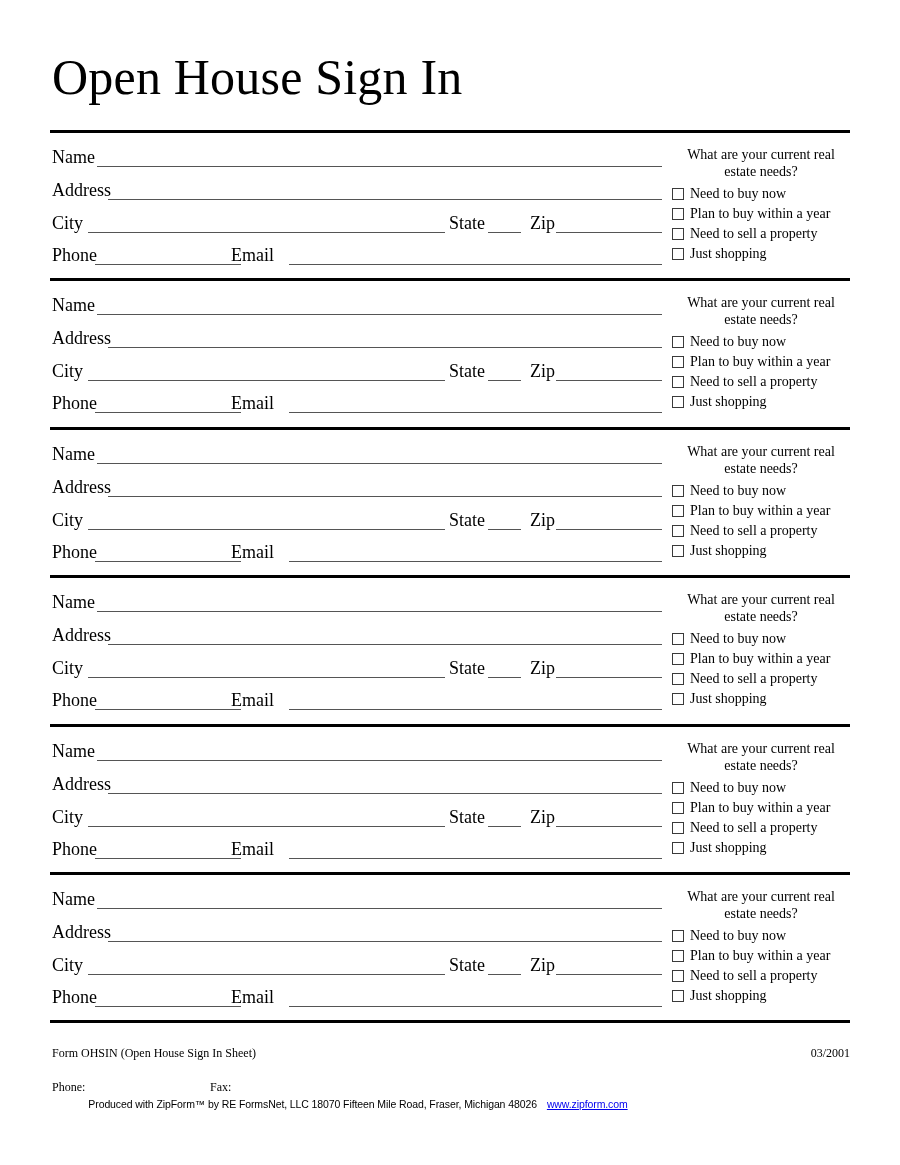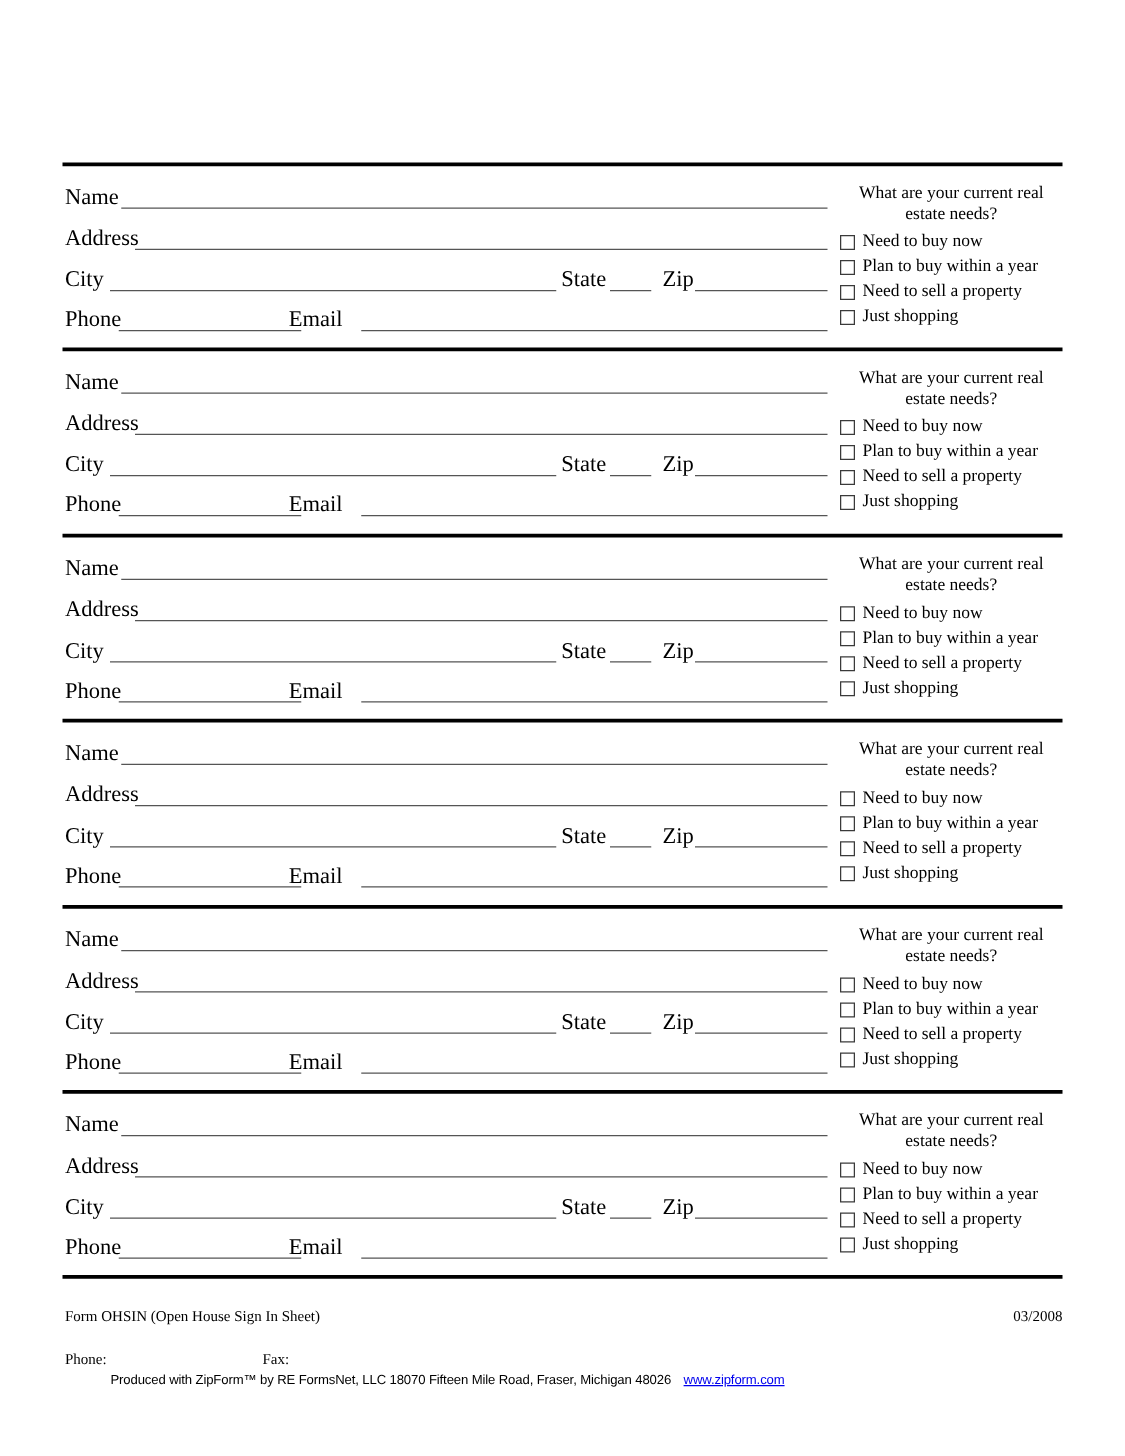--- a/index.html
+++ b/index.html
@@ -170,20 +170,21 @@
   .footer-produced .zip-url {
     text-decoration: underline;
     margin-left: 10px;
   }
 </style>
 </head>
 <body>
 
 <div class="page">
 
+  <div class="title">Open House Sign In</div>
 
   <div id="blocks-container">
       <div class="rule" style="top: 130px;"></div>
       <div class="block" style="top: 130px;">
         <div class="lbl lbl-name row-name">Name</div>
         <div class="lbl lbl-addr row-addr">Address</div>
         <div class="lbl lbl-city row-city">City</div>
         <div class="lbl lbl-state row-city">State</div>
         <div class="lbl lbl-zip row-city">Zip</div>
         <div class="lbl lbl-phone row-phone">Phone</div>
@@ -404,20 +405,20 @@
               <div class="cbox"></div>
               <span class="needs-label">Just shopping</span>
             </div>
           </div>
         </div>
       </div>
       <div class="rule" style="top: 1020px;"></div>
     </div>
 
   <div class="footer-form">Form OHSIN (Open House Sign In Sheet)</div>
-  <div class="footer-date">03/2008</div>
+  <div class="footer-date">03/2001</div>
   <div class="footer-phone">Phone:</div>
   <div class="footer-fax">Fax:</div>
   <div class="footer-produced">
     <span>Produced with ZipForm™ by RE FormsNet, LLC 18070 Fifteen Mile Road, Fraser, Michigan 48026</span><a class="zip-url" href="#">www.zipform.com</a>
   </div>
 
 </div>
 
 </body></html>

